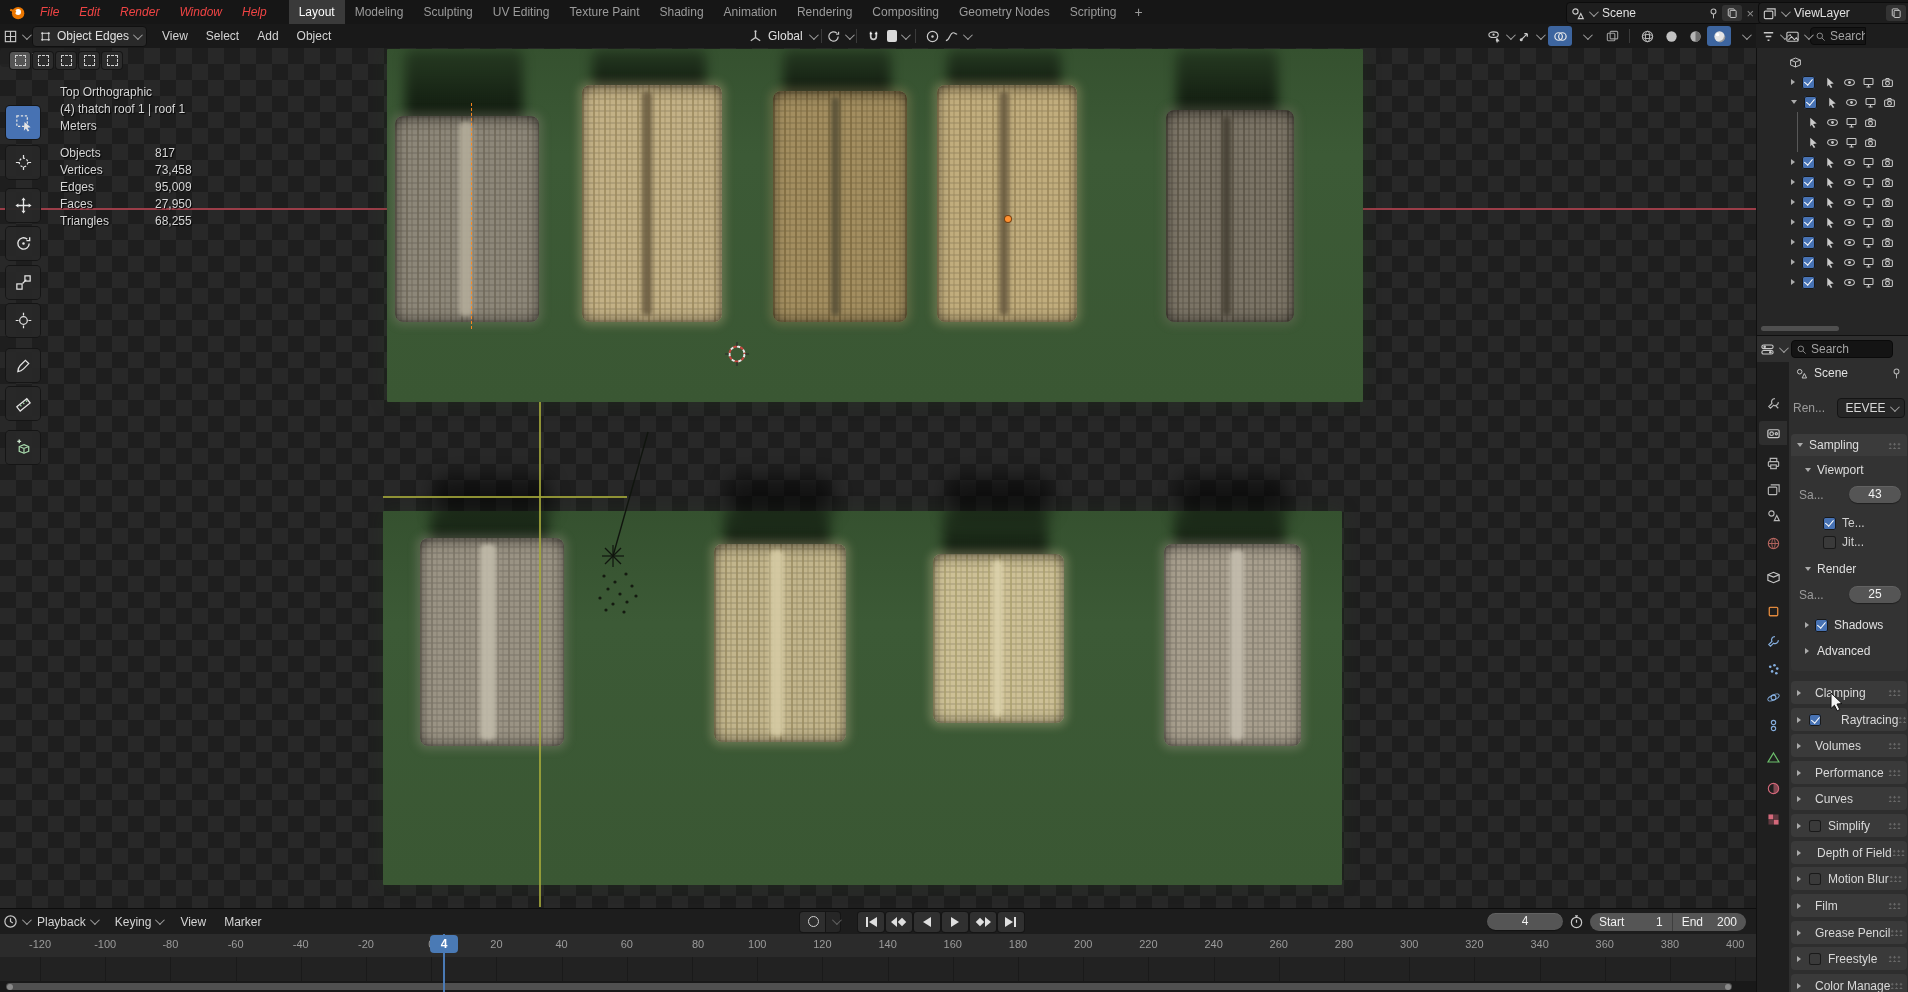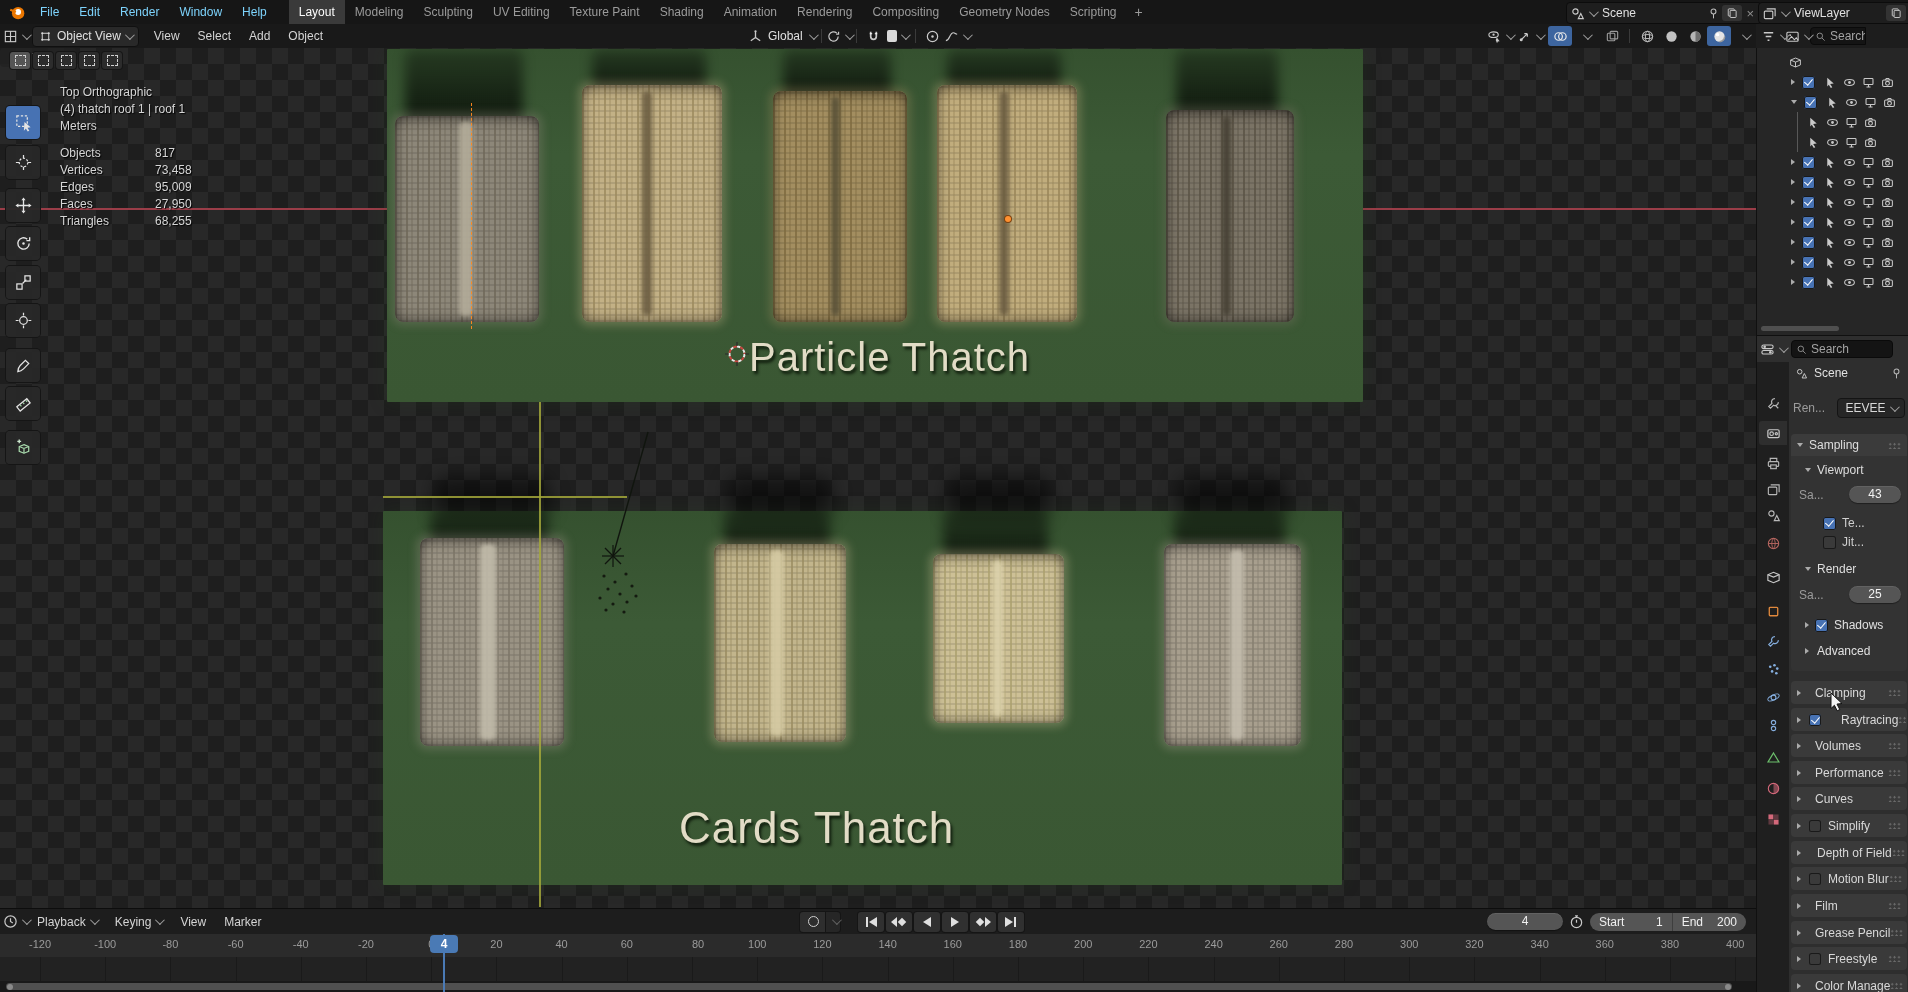--- a/index.html
+++ b/index.html
@@ -5,21 +5,21 @@
   html,body{margin:0;padding:0;background:#000;}
   .screen{position:relative;width:1908px;height:992px;background:#181818;overflow:hidden;
     font-family:"Liberation Sans","DejaVu Sans",sans-serif;font-size:12px;color:#cfcfcf;}
   .abs{position:absolute;}
   .ic{width:15px;height:15px;flex:none;}
   .chev{display:inline-block;width:6px;height:6px;border-right:1.4px solid #9f9f9f;border-bottom:1.4px solid #9f9f9f;transform:rotate(45deg) translateY(-2px);margin-left:4px;flex:none;}
   .tri-r{display:inline-block;width:0;height:0;border-left:4px solid #ababab;border-top:3.5px solid transparent;border-bottom:3.5px solid transparent;flex:none;}
   .tri-d{display:inline-block;width:0;height:0;border-top:4px solid #ababab;border-left:3.5px solid transparent;border-right:3.5px solid transparent;flex:none;}
   
   #topbar{left:0;top:0;width:1908px;height:24px;background:#161616;border-bottom:1px solid #0d0d0d;display:flex;align-items:center;}
-  #topbar .menu{padding:0 10px;color:#7dd3fc;cursor:default;}
+  #topbar .menu{padding:0 10px;color:#ef4444;cursor:default;font-style:italic;}
   #logo{margin-left:8px;}
   #workspaces{display:flex;margin-left:12px;height:24px;align-items:center;}
   .ws{padding:14px 10px;color:#9b9b9b;}
   .ws.active{background:#3a3a3a;color:#fdfdfd;border-radius:4px 4px 0 0;}
   .ws-add{color:#9b9b9b;padding:0 8px;font-size:14px;}
   .selwidget{position:absolute;top:2px;height:20px;display:flex;align-items:center;background:#1e1e1e;border:1px solid #0c0c0c;border-radius:4px;padding:0 3px;}
   .selwidget .name{margin:0 6px;color:#e0e0e0;flex:1;}
   .wbtn{width:20px;height:16px;background:#333;border-radius:3px;display:flex;align-items:center;justify-content:center;margin-left:2px;}
   .xbtn{color:#8f8f8f;padding:0 4px;font-size:13px;}
   
@@ -414,21 +414,21 @@
       <span class="hic">
         <svg class="ic" style="color:#c9c9c9">
             <use href="#i-grid"></use>
           </svg>
           <span class="chev"></span>
       </span>
       <span class="modebox" style="margin-left:4px;">
         <svg class="ic" style="width:13px;height:13px;margin-right:5px;color:#d8d8d8">
             <use href="#i-objmode"></use>
           </svg>
-        <span>Object View</span>
+        <span>Object Edges</span>
         <span class="chev"></span>
       </span>
       <span id="vph-menus" style="display:flex;margin-left:6px;">
           <span>View</span>
           <span>Select</span>
           <span>Add</span>
           <span>Object</span>
         </span>
     </div>
     <div class="row" style="left:748px;">
@@ -969,40 +969,38 @@
             <div class="ridge" style="left: 58px; width: 9px; background: rgb(89, 81, 56); filter: blur(2px); opacity: 0.9;"></div>
           </div>
           <div class="bshad" style="left: 560px; width: 114px; top: 0px; height: 52px;"></div>
           <div class="blk" style="left: 550px; top: 36px; width: 140px; height: 237px; background-color: rgb(193, 173, 125); background-image: repeating-linear-gradient(90deg, rgba(154, 134, 89, 0.8) 0px, rgba(154, 134, 89, 0.8) 2px, transparent 2px, transparent 5px, rgba(154, 134, 89, 0.4) 5px, rgba(154, 134, 89, 0.4) 7px, transparent 7px, transparent 11px), repeating-linear-gradient(0deg, rgba(0, 0, 0, 0.1) 0px, rgba(0, 0, 0, 0.1) 2px, transparent 2px, transparent 6px); box-shadow: rgba(193, 173, 125, 0.333) 0px 0px 9px 4px, rgba(0, 0, 0, 0.55) 0px 10px 14px -8px inset, rgba(0, 0, 0, 0.4) 0px -10px 14px -8px inset, rgba(0, 0, 0, 0.35) 9px 0px 12px -8px inset, rgba(0, 0, 0, 0.35) -9px 0px 12px -8px inset;">
             <div class="ridge" style="left: 62px; width: 10px; background: rgb(107, 93, 66); filter: blur(2px); opacity: 0.9;"></div>
           </div>
           <div class="bshad" style="left: 789px; width: 102px; top: 0px; height: 77px;"></div>
           <div class="blk" style="left: 779px; top: 61px; width: 128px; height: 212px; background-color: rgb(123, 116, 102); background-image: repeating-linear-gradient(90deg, rgba(90, 83, 69, 0.8) 0px, rgba(90, 83, 69, 0.8) 2px, transparent 2px, transparent 5px, rgba(90, 83, 69, 0.4) 5px, rgba(90, 83, 69, 0.4) 7px, transparent 7px, transparent 11px), repeating-linear-gradient(0deg, rgba(0, 0, 0, 0.1) 0px, rgba(0, 0, 0, 0.1) 2px, transparent 2px, transparent 6px); box-shadow: rgba(123, 116, 102, 0.333) 0px 0px 9px 4px, rgba(0, 0, 0, 0.55) 0px 10px 14px -8px inset, rgba(0, 0, 0, 0.4) 0px -10px 14px -8px inset, rgba(0, 0, 0, 0.35) 9px 0px 12px -8px inset, rgba(0, 0, 0, 0.35) -9px 0px 12px -8px inset;">
             <div class="ridge" style="left: 56px; width: 9px; background: rgb(71, 65, 53); filter: blur(2px); opacity: 0.9;"></div>
           </div>
-          <div class="rtitle" style="left: 362px; top: 286px; font-size: 40px; color: rgb(226, 220, 198);">Particle Thatch</div>
         </div>
         <div class="gplane" style="left: 383px; top: 463px; width: 959px; height: 374px; background: linear-gradient(rgb(53, 81, 47), rgb(60, 90, 54) 30%, rgb(58, 87, 51)); box-shadow: rgba(40, 70, 30, 0.25) 0px 0px 18px;">
           <div class="bshad" style="left: 47px; width: 118px; top: 0px; height: 43px;"></div>
           <div class="blk" style="left: 37px; top: 27px; width: 144px; height: 208px; background-color: rgb(154, 147, 132); background-image: repeating-linear-gradient(90deg, rgba(125, 118, 104, 0.8) 0px, rgba(125, 118, 104, 0.8) 2px, transparent 2px, transparent 5px, rgba(125, 118, 104, 0.4) 5px, rgba(125, 118, 104, 0.4) 7px, transparent 7px, transparent 11px), repeating-linear-gradient(0deg, rgba(0, 0, 0, 0.1) 0px, rgba(0, 0, 0, 0.1) 2px, transparent 2px, transparent 6px); box-shadow: rgba(154, 147, 132, 0.333) 0px 0px 9px 4px, rgba(0, 0, 0, 0.55) 0px 10px 14px -8px inset, rgba(0, 0, 0, 0.4) 0px -10px 14px -8px inset, rgba(0, 0, 0, 0.35) 9px 0px 12px -8px inset, rgba(0, 0, 0, 0.35) -9px 0px 12px -8px inset;">
             <div class="ridge" style="left: 60px; width: 16px; background: rgb(193, 187, 170); filter: blur(2px); opacity: 0.9;"></div>
           </div>
           <div class="bshad" style="left: 341px; width: 106px; top: 0px; height: 49px;"></div>
           <div class="blk" style="left: 331px; top: 33px; width: 132px; height: 198px; background-color: rgb(194, 181, 140); background-image: repeating-linear-gradient(90deg, rgba(155, 141, 98, 0.8) 0px, rgba(155, 141, 98, 0.8) 2px, transparent 2px, transparent 5px, rgba(155, 141, 98, 0.4) 5px, rgba(155, 141, 98, 0.4) 7px, transparent 7px, transparent 11px), repeating-linear-gradient(0deg, rgba(0, 0, 0, 0.1) 0px, rgba(0, 0, 0, 0.1) 2px, transparent 2px, transparent 6px); box-shadow: rgba(194, 181, 140, 0.333) 0px 0px 9px 4px, rgba(0, 0, 0, 0.55) 0px 10px 14px -8px inset, rgba(0, 0, 0, 0.4) 0px -10px 14px -8px inset, rgba(0, 0, 0, 0.35) 9px 0px 12px -8px inset, rgba(0, 0, 0, 0.35) -9px 0px 12px -8px inset;">
             <div class="ridge" style="left: 56px; width: 14px; background: rgb(214, 203, 164); filter: blur(2px); opacity: 0.9;"></div>
           </div>
           <div class="bshad" style="left: 560px; width: 105px; top: 0px; height: 59px;"></div>
           <div class="blk" style="left: 550px; top: 43px; width: 131px; height: 169px; background-color: rgb(205, 192, 150); background-image: repeating-linear-gradient(90deg, rgba(171, 160, 110, 0.8) 0px, rgba(171, 160, 110, 0.8) 2px, transparent 2px, transparent 5px, rgba(171, 160, 110, 0.4) 5px, rgba(171, 160, 110, 0.4) 7px, transparent 7px, transparent 11px), repeating-linear-gradient(0deg, rgba(0, 0, 0, 0.1) 0px, rgba(0, 0, 0, 0.1) 2px, transparent 2px, transparent 6px); box-shadow: rgba(205, 192, 150, 0.333) 0px 0px 9px 4px, rgba(0, 0, 0, 0.55) 0px 10px 14px -8px inset, rgba(0, 0, 0, 0.4) 0px -10px 14px -8px inset, rgba(0, 0, 0, 0.35) 9px 0px 12px -8px inset, rgba(0, 0, 0, 0.35) -9px 0px 12px -8px inset;">
             <div class="ridge" style="left: 60px; width: 10px; background: rgb(220, 210, 172); filter: blur(2px); opacity: 0.9;"></div>
           </div>
           <div class="bshad" style="left: 791px; width: 111px; top: 0px; height: 49px;"></div>
           <div class="blk" style="left: 781px; top: 33px; width: 137px; height: 202px; background-color: rgb(168, 159, 142); background-image: repeating-linear-gradient(90deg, rgba(135, 128, 113, 0.8) 0px, rgba(135, 128, 113, 0.8) 2px, transparent 2px, transparent 5px, rgba(135, 128, 113, 0.4) 5px, rgba(135, 128, 113, 0.4) 7px, transparent 7px, transparent 11px), repeating-linear-gradient(0deg, rgba(0, 0, 0, 0.1) 0px, rgba(0, 0, 0, 0.1) 2px, transparent 2px, transparent 6px); box-shadow: rgba(168, 159, 142, 0.333) 0px 0px 9px 4px, rgba(0, 0, 0, 0.55) 0px 10px 14px -8px inset, rgba(0, 0, 0, 0.4) 0px -10px 14px -8px inset, rgba(0, 0, 0, 0.35) 9px 0px 12px -8px inset, rgba(0, 0, 0, 0.35) -9px 0px 12px -8px inset;">
             <div class="ridge" style="left: 66px; width: 14px; background: rgb(196, 189, 174); filter: blur(2px); opacity: 0.9;"></div>
           </div>
-          <div class="rtitle" style="left: 296px; top: 292px; font-size: 44px; color: rgb(226, 220, 198);">Cards Thatch</div>
         </div>
       </div>
 
     <div id="extshads">
         <div class="extshad" style="left: 434px; top: 429px; width: 116px; height: 40px;"></div>
         <div class="extshad" style="left: 728px; top: 429px; width: 104px; height: 40px;"></div>
         <div class="extshad" style="left: 947px; top: 429px; width: 103px; height: 40px;"></div>
         <div class="extshad" style="left: 1178px; top: 429px; width: 109px; height: 40px;"></div>
       </div>
 

